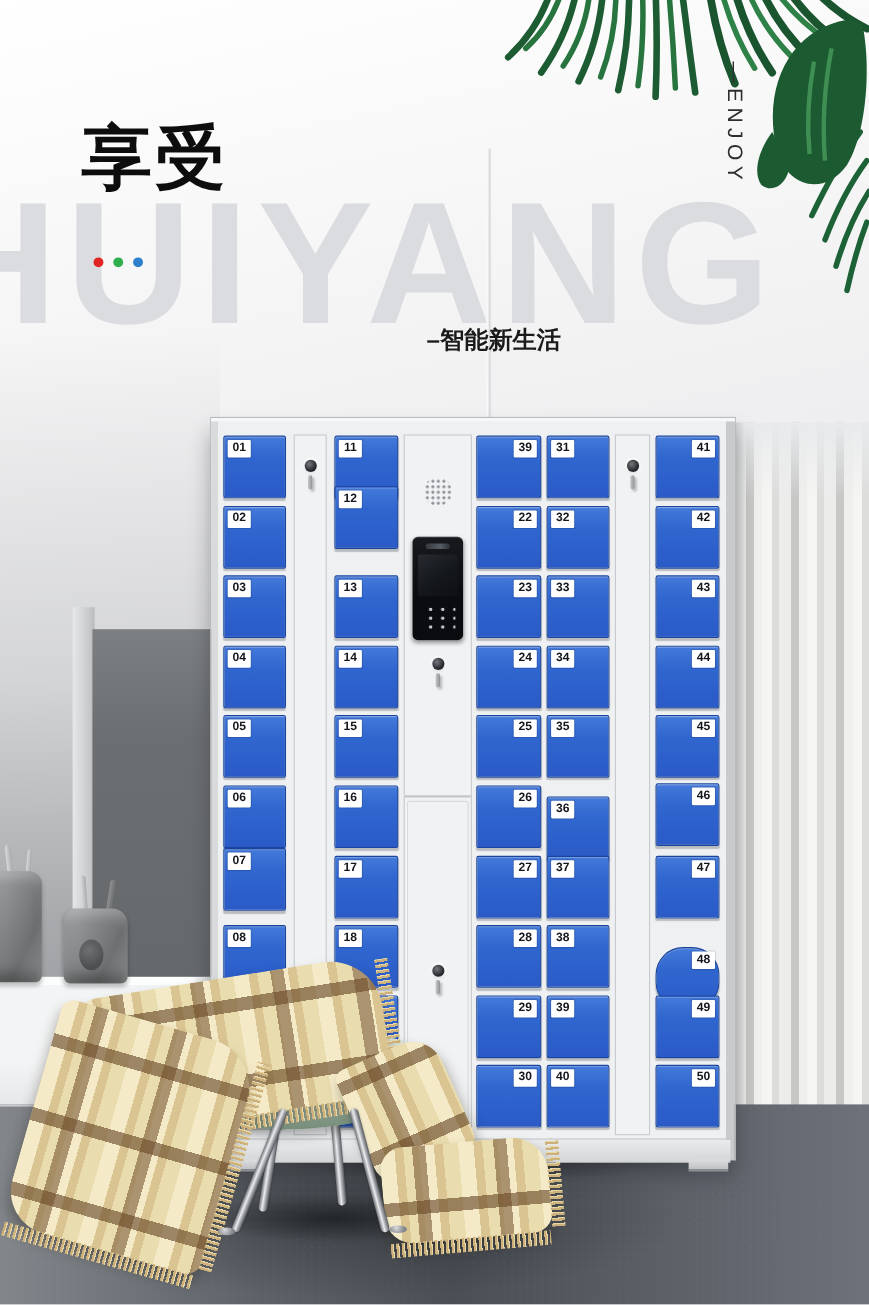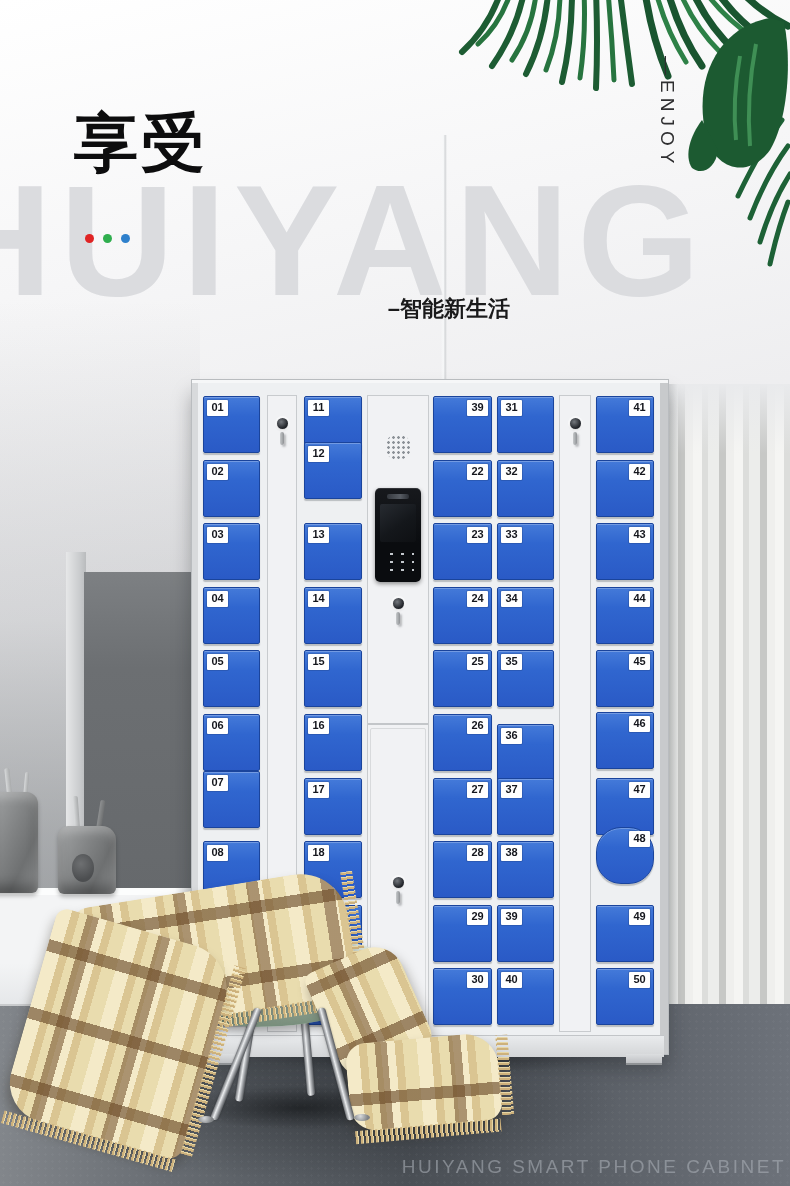--- a/index.html
+++ b/index.html
@@ -324,21 +324,21 @@
         </div>
         <div class="door" style="top: 254.4px;">
           <span class="tag right">45</span>
         </div>
         <div class="door" style="top: 316px;">
           <span class="tag right">46</span>
         </div>
         <div class="door" style="top: 381.6px;">
           <span class="tag right">47</span>
         </div>
-        <div class="door" style="top: 431px; border-radius: 25px;">
+        <div class="door" style="top: 465px; border-radius: 25px;">
           <span class="tag right">48</span>
         </div>
         <div class="door" style="top: 508.8px;">
           <span class="tag right">49</span>
         </div>
         <div class="door" style="top: 572.4px;">
           <span class="tag right">50</span>
         </div>
       </div>
     </div>
@@ -368,21 +368,20 @@
     </div>
 
   <div class="title">享受</div>
   <div class="dots">
       <span class="dot" style="background: rgb(224, 36, 36);"></span>
       <span class="dot" style="background: rgb(47, 174, 78);"></span>
       <span class="dot" style="background: rgb(46, 128, 204);"></span>
     </div>
   <div class="product-label">–智能新生活</div>
   <div class="enjoy">—ENJOY</div>
-  <div class="caption">HUIYANG SMART PHONE CABINET</div>
 
   <svg class="leaves" width="350" height="280" viewBox="0 0 350 280">
     <g fill="none" stroke-linecap="round">
       <g stroke="#1d5c33" stroke-width="6">
         <path d="M60,-6 Q48,28 22,52"></path>
           <path d="M84,-8 Q76,32 52,66"></path>
           <path d="M108,-6 Q104,38 86,74"></path>
         <path d="M132,-8 Q132,40 122,82"></path>
           <path d="M156,-8 Q158,42 156,88"></path>
           <path d="M180,-8 Q186,40 192,84"></path>

